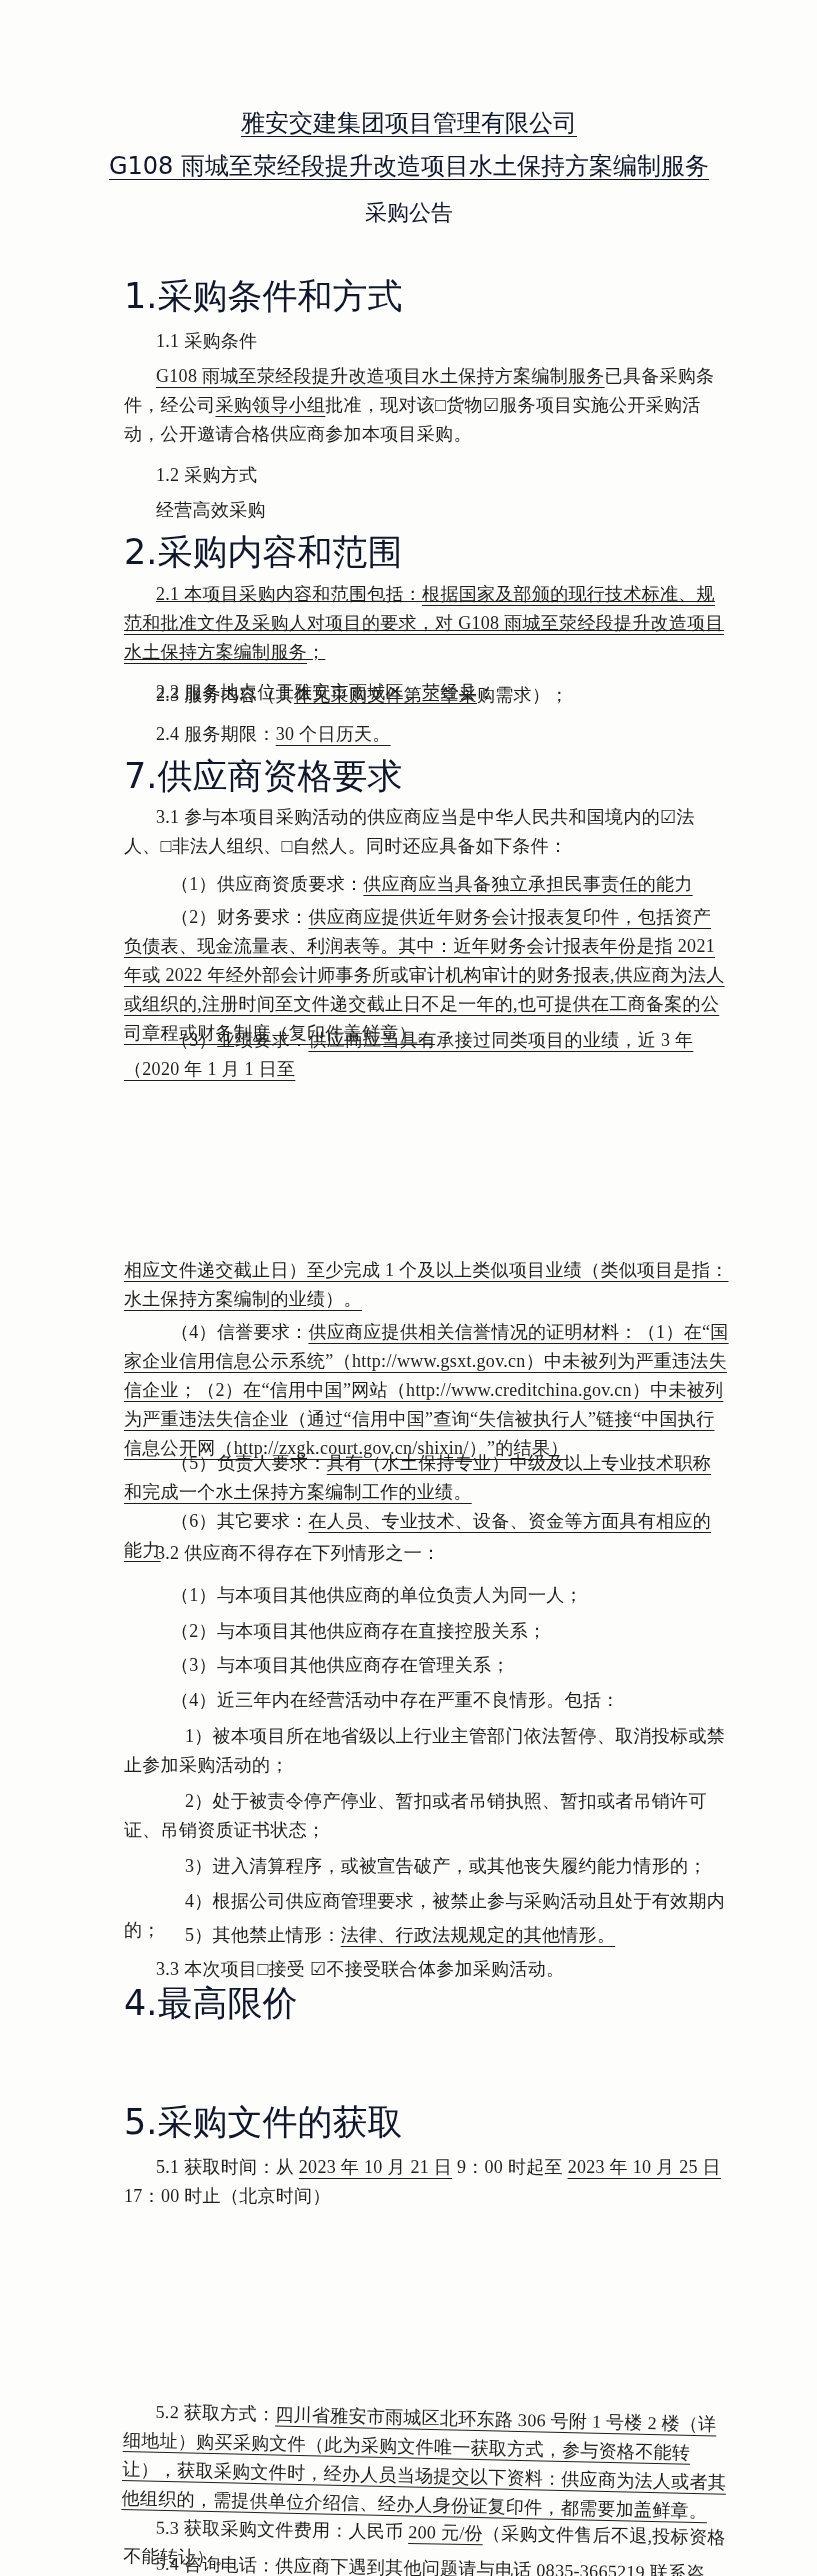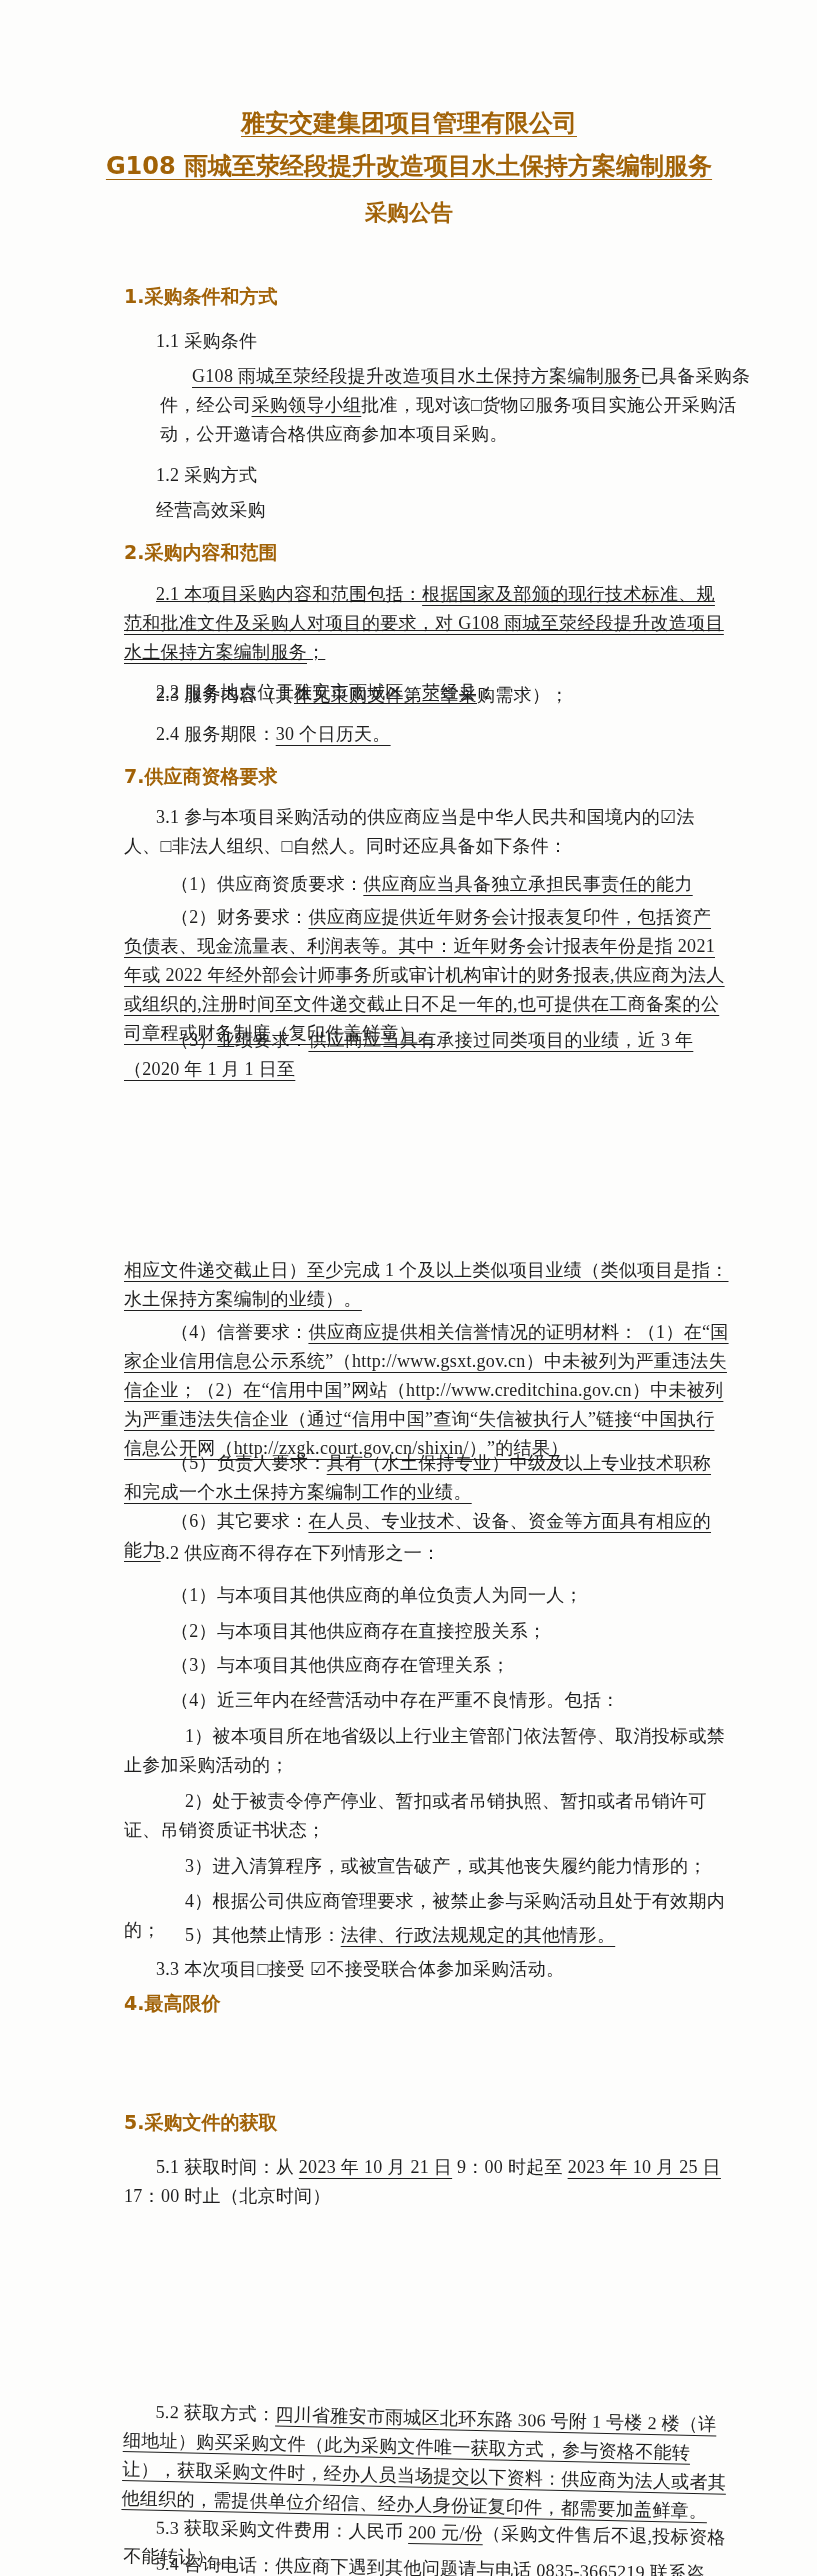--- a/index.html
+++ b/index.html
@@ -9,22 +9,22 @@
     margin:0 auto;
     background:#fdfdfc;
     overflow:hidden;
     font-family:"Liberation Serif","DejaVu Serif",serif;
     color:#1e1e1e;
   }
   .abs{position:absolute;}
   .body-text{font-size:18px;line-height:29px;letter-spacing:0.3px;}
   .w{left:124px;width:605px;}
   .titlewrap{left:0;width:818px;text-align:center;}
-  .hd{font-family:"DejaVu Sans","Liberation Sans",sans-serif;font-weight:bold;color:#a16207;}
-  .hd-lg{font-size:19px;line-height:30px;}
+  .hd{font-family:"DejaVu Sans","Liberation Sans",sans-serif;font-weight:normal;color:#0f172a;}
+  .hd-lg{font-size:35px;line-height:30px;}
   .t1{font-size:24px;}
   .t2{font-size:24px;}
   .t3{font-size:22px;}
   .u{text-decoration:underline;text-decoration-thickness:1.3px;text-underline-offset:5.2px;}
   .b{font-weight:bold;}
   .ind{text-indent:32px;}
   .ind2{text-indent:47px;}
   .ind3{text-indent:61px;}
   .tilt10{transform:rotate(1.0deg);transform-origin:0 0;}
   .tilt13{transform:rotate(1.3deg);transform-origin:0 0;}
@@ -33,21 +33,21 @@
 <body>
 
 <div class="page">
 
   <div class="abs titlewrap hd t1 u" style="top:107px;">雅安交建集团项目管理有限公司</div>
   <div class="abs titlewrap hd t2 u" style="top:150px;">G108 雨城至荥经段提升改造项目水土保持方案编制服务</div>
   <div class="abs titlewrap hd t3" style="top:198px;">采购公告</div>
 
   <div class="abs w hd hd-lg" style="top:281px;">1.采购条件和方式</div>
   <div class="abs w body-text ind" style="top:327px;">1.1 采购条件</div>
-  <div class="abs w body-text ind" style="top:362px;margin-left:36px;"><span class="u">G108 雨城至荥经段提升改造项目水土保持方案编制服务</span><span>已具备采购条件，经公司</span><span class="u">采购领导小组</span><span>批准，现对该□货物☑服务项目实施公开采购活动，公开邀请合格供应商参加本项目采购。</span></div>
+  <div class="abs w body-text ind" style="top:362px;"><span class="u">G108 雨城至荥经段提升改造项目水土保持方案编制服务</span><span>已具备采购条件，经公司</span><span class="u">采购领导小组</span><span>批准，现对该□货物☑服务项目实施公开采购活动，公开邀请合格供应商参加本项目采购。</span></div>
   <div class="abs w body-text ind" style="top:461px;">1.2 采购方式</div>
   <div class="abs w body-text ind" style="top:496px;">经营高效采购</div>
 
   <div class="abs w hd hd-lg" style="top:537px;">2.采购内容和范围</div>
   <div class="abs w body-text ind" style="top:580px;text-decoration:underline;"><span>2.1 本项目采购内容和范围包括：</span><span class="u">根据国家及部颁的现行技术标准、规范和批准文件及采购人对项目的要求，对 G108 雨城至荥经段提升改造项目水土保持方案编制服务</span><span>；</span></div>
   <div class="abs w body-text ind" style="top:648px;margin-top:30px;"><span>2.2 服务地点位于</span><span class="u">雅安市雨城区、荥经县</span><span>；</span></div>
   <div class="abs w body-text ind" style="top:681px;">2.3 服务内容（具体见采购文件第二章采购需求）；</div>
   <div class="abs w body-text ind" style="top:720px;"><span>2.4 服务期限：</span><span class="u">30 个日历天。</span></div>
 
   <div class="abs w hd hd-lg" style="top:761px;">7.供应商资格要求</div>

